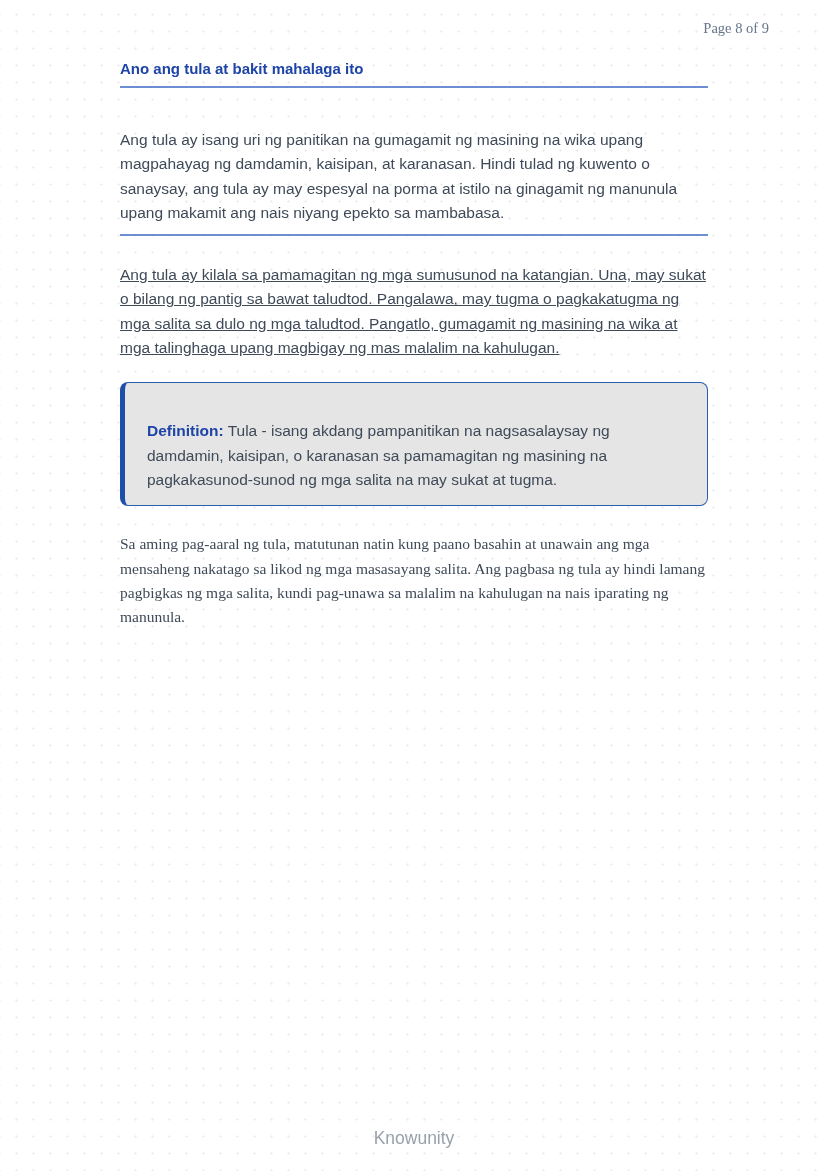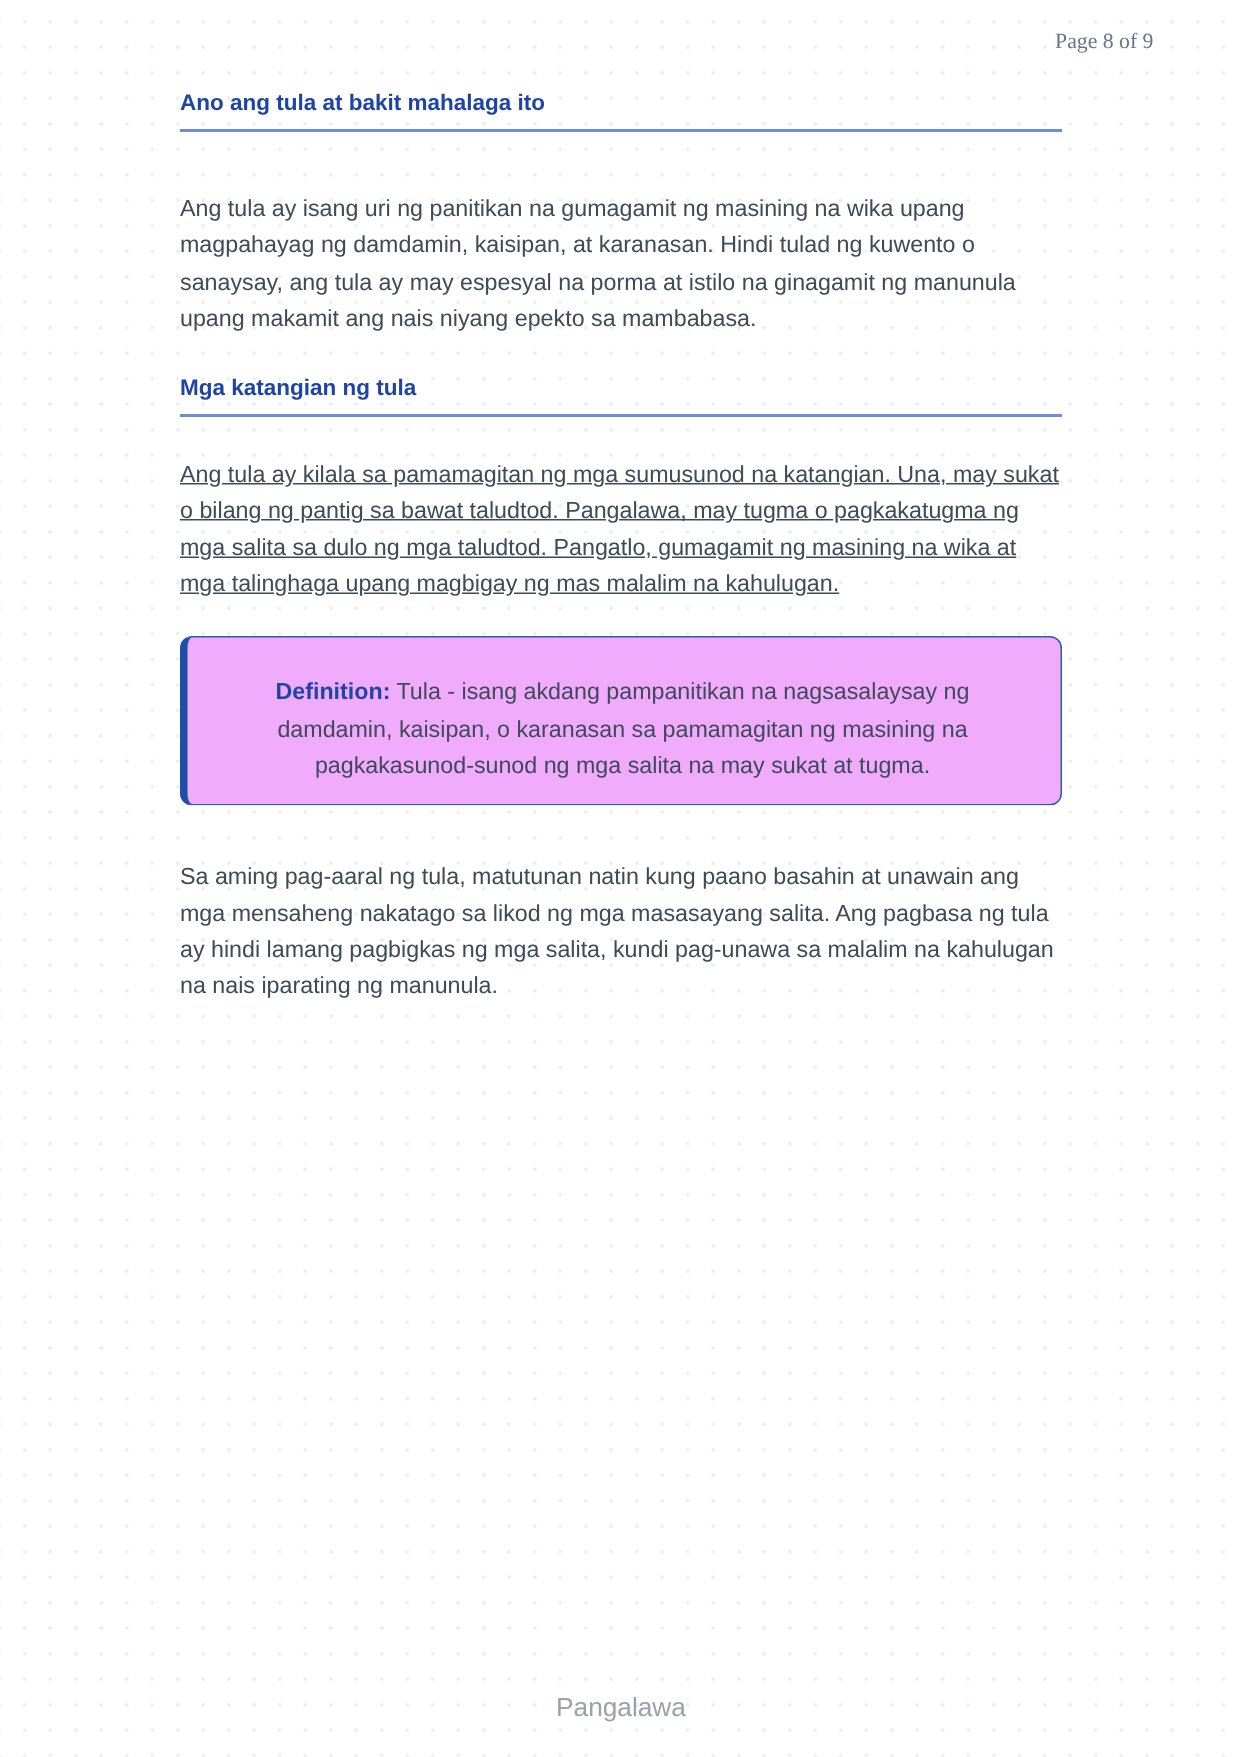--- a/index.html
+++ b/index.html
@@ -42,28 +42,27 @@
   .body-paragraph {
     font-size: 15.5px;
     line-height: 24.3px;
     color: #3f4a58;
   }
   .mt-heading1 { margin-top: 5px; }
   .mt-para1 { margin-top: 40px; }
   .mt-heading2 { margin-top: 26px; }
   .mt-para2 { margin-top: 27px; text-decoration: underline; }
   .mt-box { margin-top: 22px; }
-  .mt-para3 { margin-top: 36px; }
+  .mt-para3 { margin-top: 26px; font-family: Liberation Serif, serif; }
   .definition-box {
     border: 1.5px solid #2a5db0;
     border-left: 5px solid #1d4fa8;
     border-radius: 8px;
-    padding: 25px 24px 13px 22px;
-    background: #f0abfc;
-    text-align: center;
+    padding: 36px 24px 13px 22px;
+    background: #e5e5e5;
   }
   .definition-box .body-paragraph { }
   .definition-label {
     font-weight: bold;
     color: #1e44a8;
   }
   .footer-brand {
     position: absolute;
     bottom: 22px;
     left: 0;
@@ -78,26 +77,25 @@
 
 <div class="page-indicator">Page 8 of 9</div>
 
 <div class="content">
 
   <h2 class="section-heading mt-heading1">Ano ang tula at bakit mahalaga ito</h2>
   <div class="section-divider"></div>
 
   <p class="body-paragraph mt-para1">Ang tula ay isang uri ng panitikan na gumagamit ng masining na wika upang magpahayag ng damdamin, kaisipan, at karanasan. Hindi tulad ng kuwento o sanaysay, ang tula ay may espesyal na porma at istilo na ginagamit ng manunula upang makamit ang nais niyang epekto sa mambabasa.</p>
 
-  <h2 class="section-heading mt-heading2">Mga katangian ng tula</h2>
   <div class="section-divider"></div>
 
   <p class="body-paragraph mt-para2">Ang tula ay kilala sa pamamagitan ng mga sumusunod na katangian. Una, may sukat o bilang ng pantig sa bawat taludtod. Pangalawa, may tugma o pagkakatugma ng mga salita sa dulo ng mga taludtod. Pangatlo, gumagamit ng masining na wika at mga talinghaga upang magbigay ng mas malalim na kahulugan.</p>
 
   <div class="definition-box mt-box">
     <p class="body-paragraph"><span class="definition-label">Definition:</span><span> Tula - isang akdang pampanitikan na nagsasalaysay ng damdamin, kaisipan, o karanasan sa pamamagitan ng masining na pagkakasunod-sunod ng mga salita na may sukat at tugma.</span></p>
   </div>
 
   <p class="body-paragraph mt-para3">Sa aming pag-aaral ng tula, matutunan natin kung paano basahin at unawain ang mga mensaheng nakatago sa likod ng mga masasayang salita. Ang pagbasa ng tula ay hindi lamang pagbigkas ng mga salita, kundi pag-unawa sa malalim na kahulugan na nais iparating ng manunula.</p>
 
 </div>
 
-<div class="footer-brand">Pangalawa</div>
+<div class="footer-brand">Knowunity</div>
 
 </body></html>

